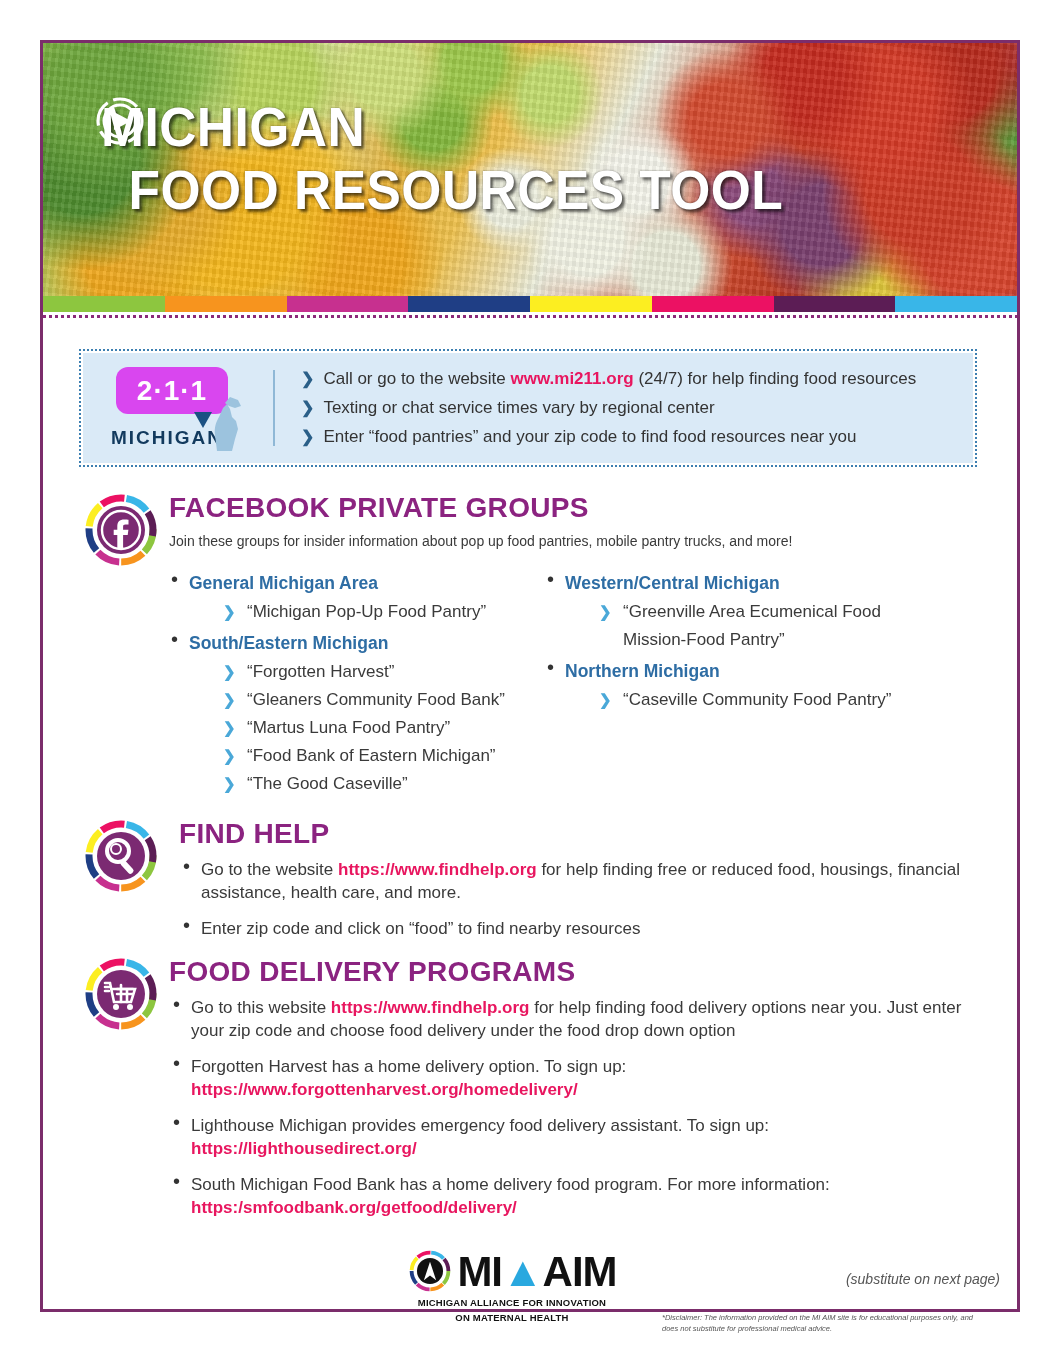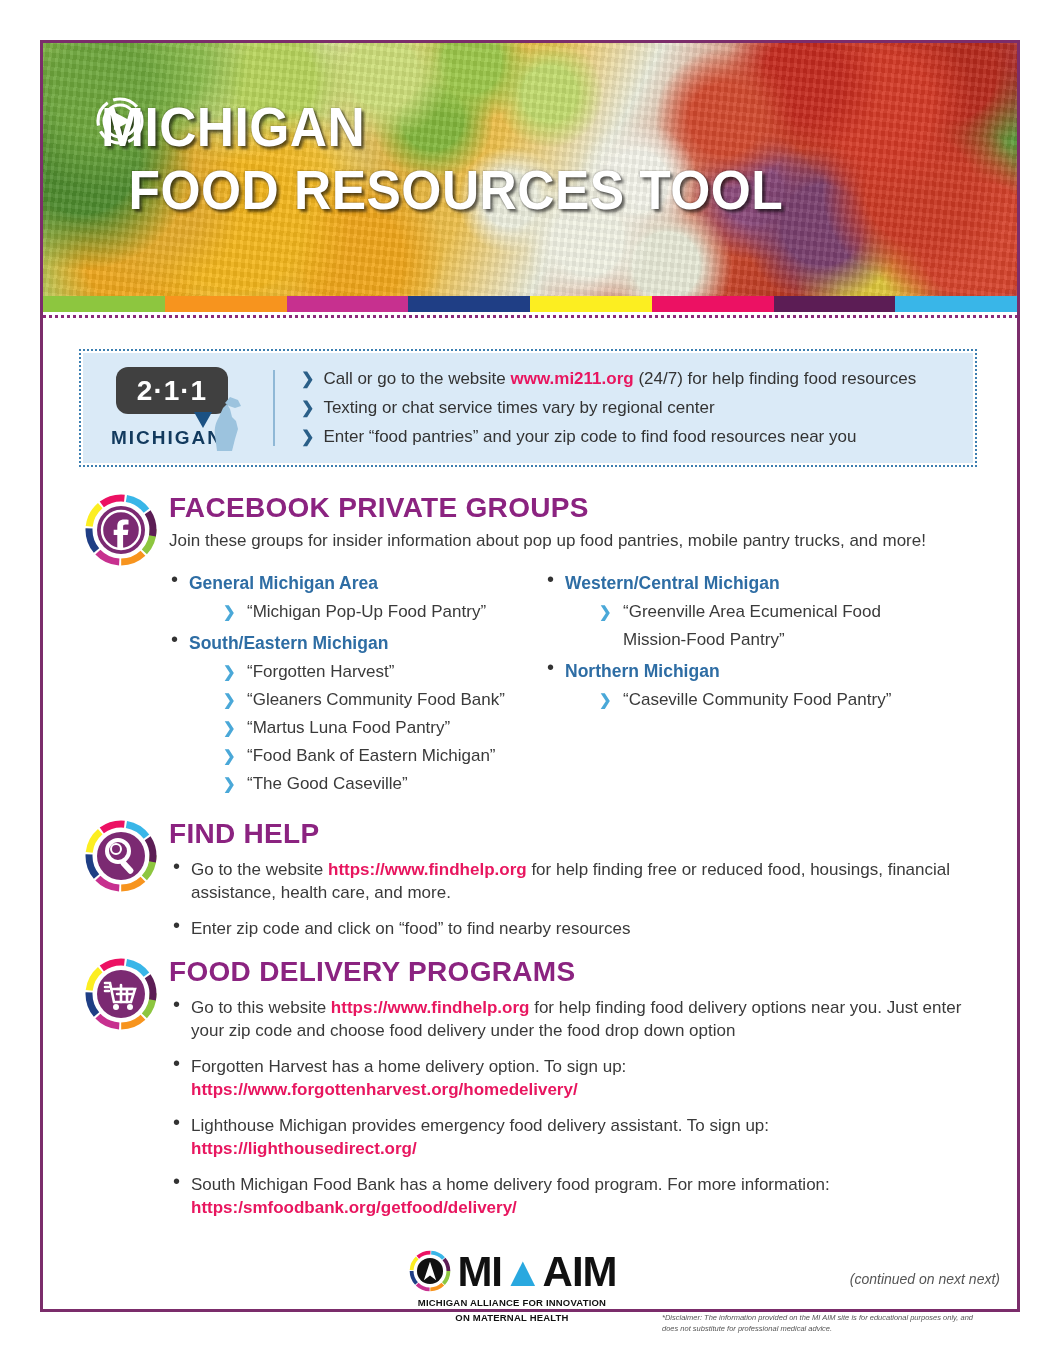--- a/index.html
+++ b/index.html
@@ -127,21 +127,21 @@
   .logo211 {
     width: 190px;
     height: 100%;
     position: relative;
     flex: 0 0 190px;
   }
   .bubble {
     position: absolute;
     left: 33px; top: 14px;
     width: 112px; height: 47px;
-    background: #404040;
+    background: #d946ef;
     border-radius: 12px;
     color: #fff;
     font-weight: 700;
     font-size: 28px;
     letter-spacing: 1px;
     display: flex; align-items: center; justify-content: center;
   }
   .bubble::after {
     content: "";
     position: absolute;
@@ -202,21 +202,21 @@
   }
   .sec-body { flex: 1 1 auto; padding-left: 10px; }
   .sec-title {
     color: #8B2380;
     font-weight: 700;
     font-size: 28px;
     letter-spacing: 0.3px;
     margin-bottom: 6px;
   }
   .sec-sub {
-    font-size: 17px;
+    font-size: 14px;
     color: #3a3a3a;
     line-height: 22px;
   }
 
   
   ul.b1 { list-style: none; margin-top: 10px; }
   ul.b1 > li { position: relative; padding-left: 20px; margin-bottom: 4px; }
   ul.b1 > li::before {
     content: "\2022";
     position: absolute; left: 2px; top: -2px;
@@ -421,21 +421,21 @@
                 <ul class="b2">
                   <li>“Caseville Community Food Pantry”</li>
                 </ul>
               </li>
             </ul>
           </div>
       </div>
     </div>
   </div>
 
-  <div class="section" style="left:83px; top:818px; width:905px;">
+  <div class="section" style="left:83px; top:818px; width:905px;gap:10px;">
     <div class="sec-icon">
       <svg viewBox="0 0 76 76">
         <g fill="none" stroke-width="7">
           <circle cx="38" cy="38" r="32" stroke="#8DC63F" stroke-dasharray="24 176" stroke-dashoffset="0"></circle>
           <circle cx="38" cy="38" r="32" stroke="#F7941E" stroke-dasharray="24 176" stroke-dashoffset="-26"></circle>
           <circle cx="38" cy="38" r="32" stroke="#C7308F" stroke-dasharray="24 176" stroke-dashoffset="-52"></circle>
           <circle cx="38" cy="38" r="32" stroke="#1F3E85" stroke-dasharray="24 176" stroke-dashoffset="-78"></circle>
           <circle cx="38" cy="38" r="32" stroke="#FCEE21" stroke-dasharray="24 176" stroke-dashoffset="-104"></circle>
           <circle cx="38" cy="38" r="32" stroke="#EC1163" stroke-dasharray="24 176" stroke-dashoffset="-130"></circle>
           <circle cx="38" cy="38" r="32" stroke="#39B6E8" stroke-dasharray="24 176" stroke-dashoffset="-156"></circle>
@@ -505,16 +505,16 @@
         </g>
         <circle cx="30" cy="30" r="17" fill="#111"></circle>
         <path d="M30 18 L38 42 L30 36 L22 42 Z" fill="#ffffff"></path>
       </svg>
       <div class="miaim-word"><span>MI</span><span class="mitten-sm">▲</span><span>AIM</span></div>
     </div>
     <div class="miaim-sub">MICHIGAN ALLIANCE FOR INNOVATION</div>
     <div class="miaim-sub">ON MATERNAL HEALTH</div>
   </div>
 
-  <div class="cont-next">(continued on next next)</div>
+  <div class="cont-next">(substitute on next page)</div>
   <div class="disclaimer">*Disclaimer: The information provided on the MI AIM site is for educational purposes only, and does not substitute for professional medical advice.</div>
 
 </div>
 
 </body></html>

